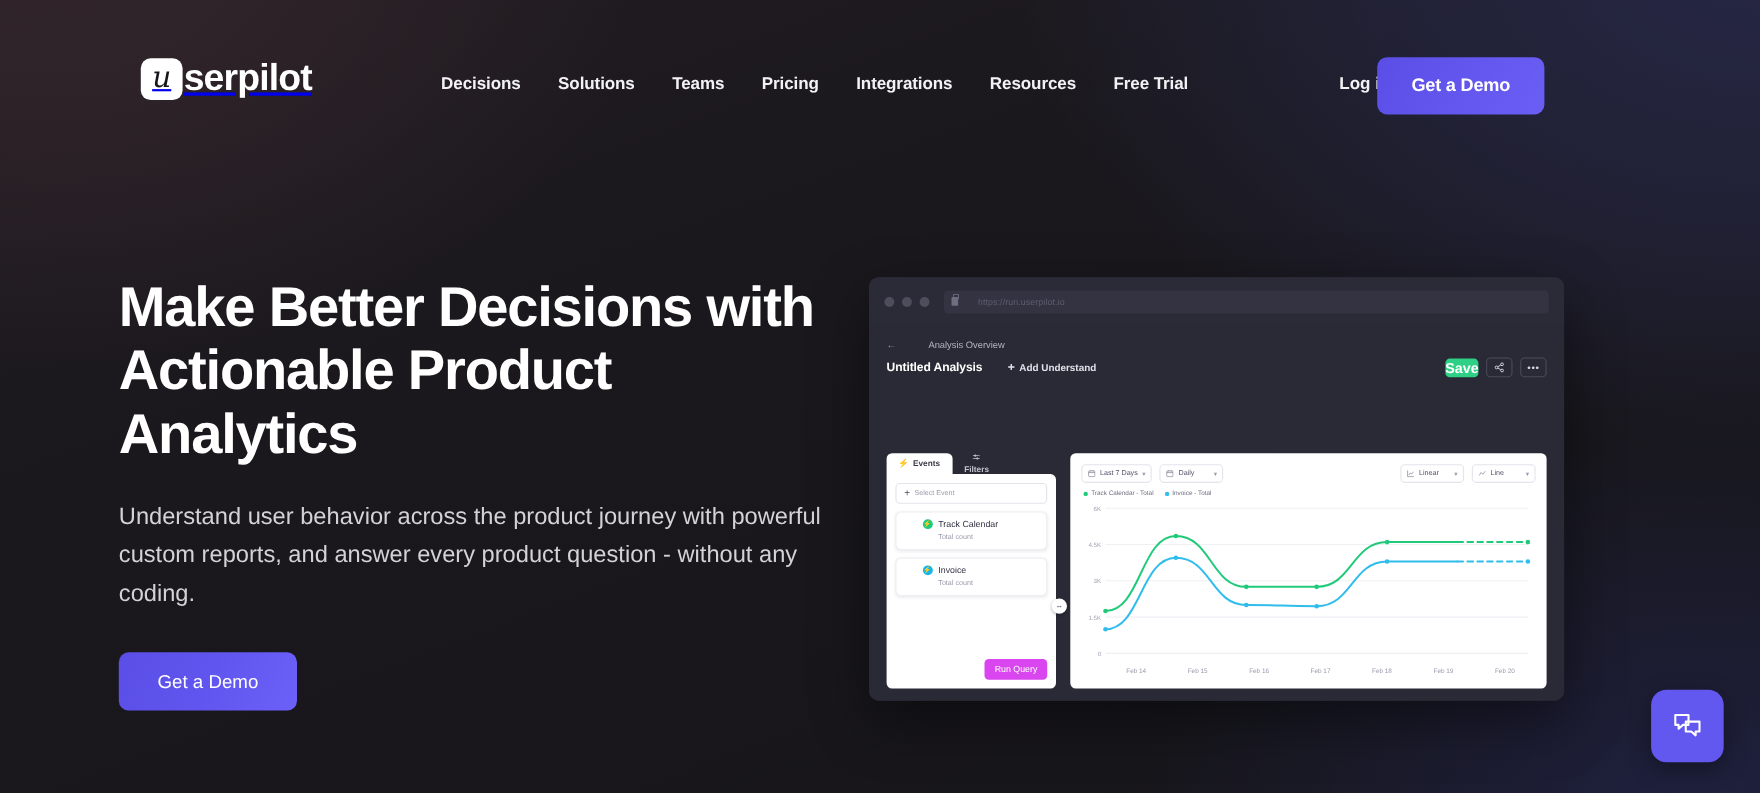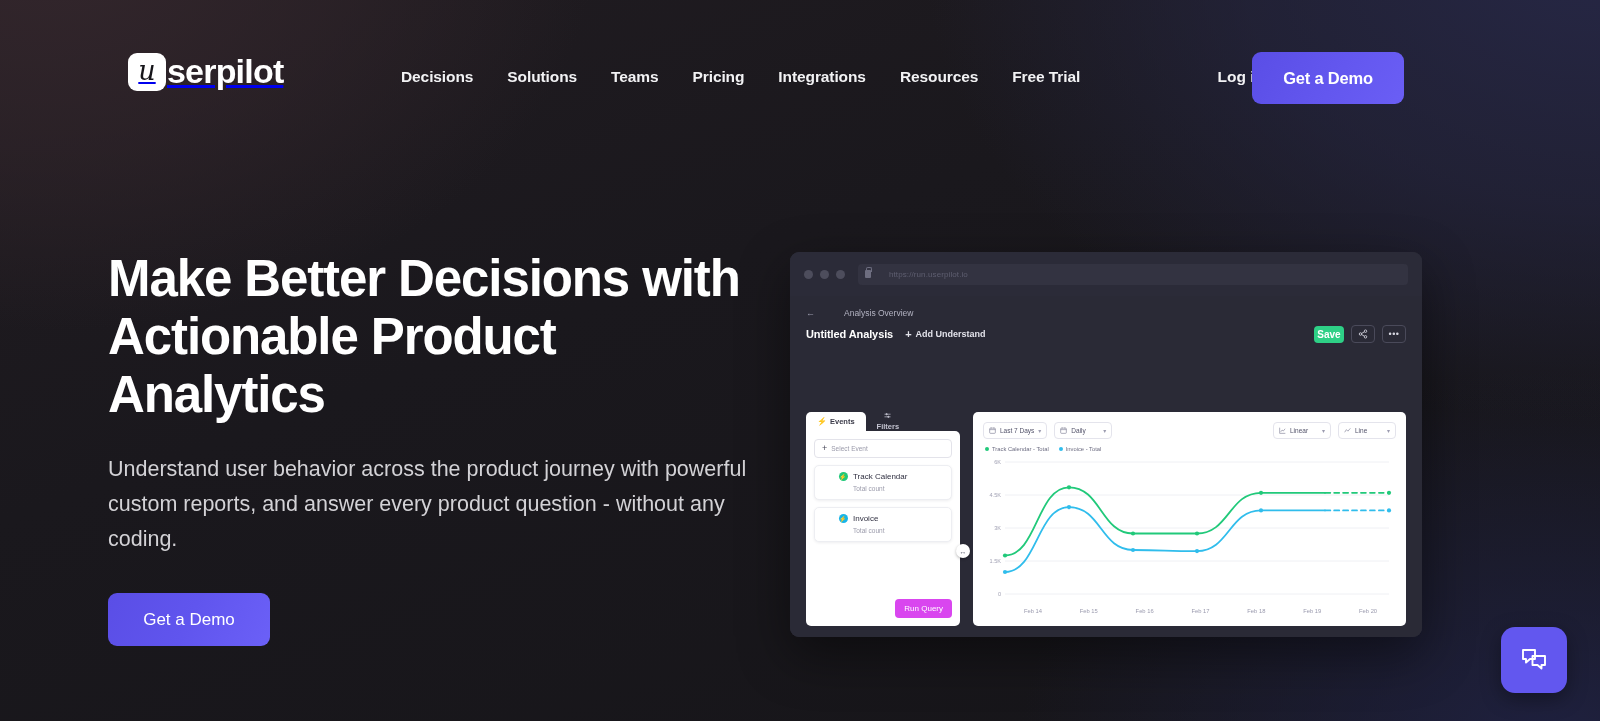--- a/index.html
+++ b/index.html
@@ -104,29 +104,29 @@
     border-bottom: none; border-radius: 2px 2px 0 0;
   }
   .url-text { font-size: 8px; color: #5e5e70; letter-spacing: 0.1px; }
 
   .mock-app { height: 341px; background: #2a2a36; position: relative; }
   .app-topbar { padding: 12px 16px 0 16px; }
   .breadcrumb { display: flex; align-items: center; gap: 5px; }
   .bc-arrow { font-size: 9px; color: #9a9aad; line-height: 1; }
   .bc-text { font-size: 8.5px; color: #b3b3c2; margin-left: 24px; }
   .title-row {
-    display: flex; align-items: center; gap: 12px;
+    display: flex; align-items: center; gap: 23px;
     margin-top: 10px; position: relative;
   }
   .app-title { font-size: 11px; font-weight: 700; color: #ffffff; letter-spacing: -0.1px; }
   .add-desc { display: flex; align-items: center; gap: 4px; font-size: 9px; color: #e2e2ea; font-weight: 700; }
   .plus-ic { font-size: 11px; line-height: 1; color: #e2e2ea; }
   .top-actions { position: absolute; right: 0; top: -3px; display: flex; align-items: center; gap: 7px; }
   .save-btn {
-    background: #2ed086; color: #fff; font-size: 10px; font-weight: 700;
+    background: #2ed086; color: #fff; font-size: 13px; font-weight: 700;
     border-radius: 4px; width: 30px; height: 17px;
     display: flex; align-items: center; justify-content: center; border: none; cursor: pointer;
   }
   .icon-btn {
     width: 24px; height: 18px; border: 1px solid #4a4a5a; border-radius: 4px;
     background: transparent; display: flex; align-items: center; justify-content: center;
     cursor: pointer;
   }
   .icon-btn svg { display: block; }
   .dots-glyph { color: #d6d6e0; font-size: 9px; line-height: 1; letter-spacing: 0.5px; }

